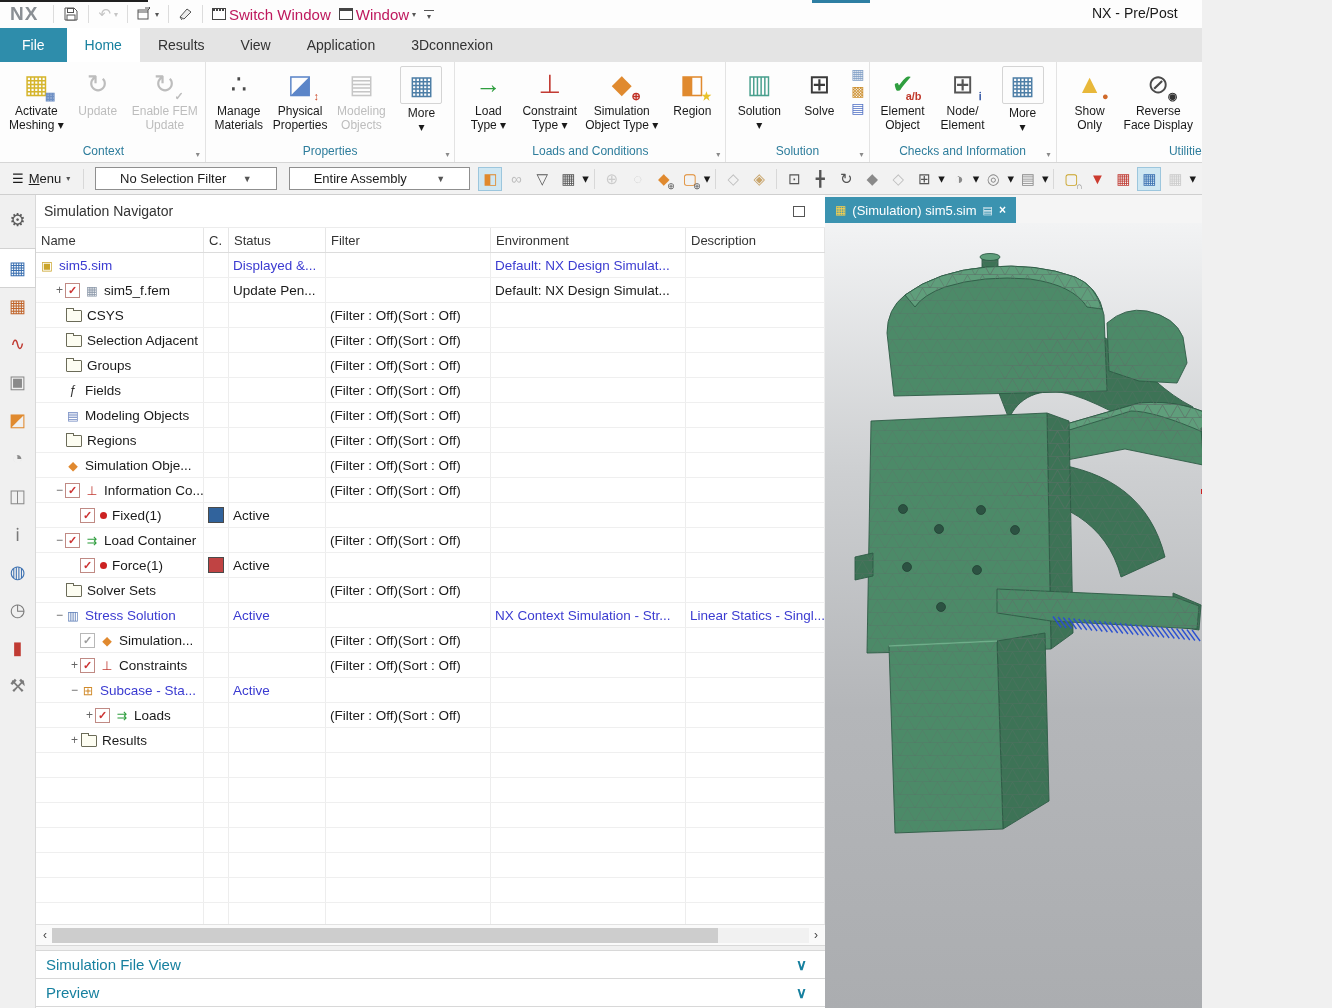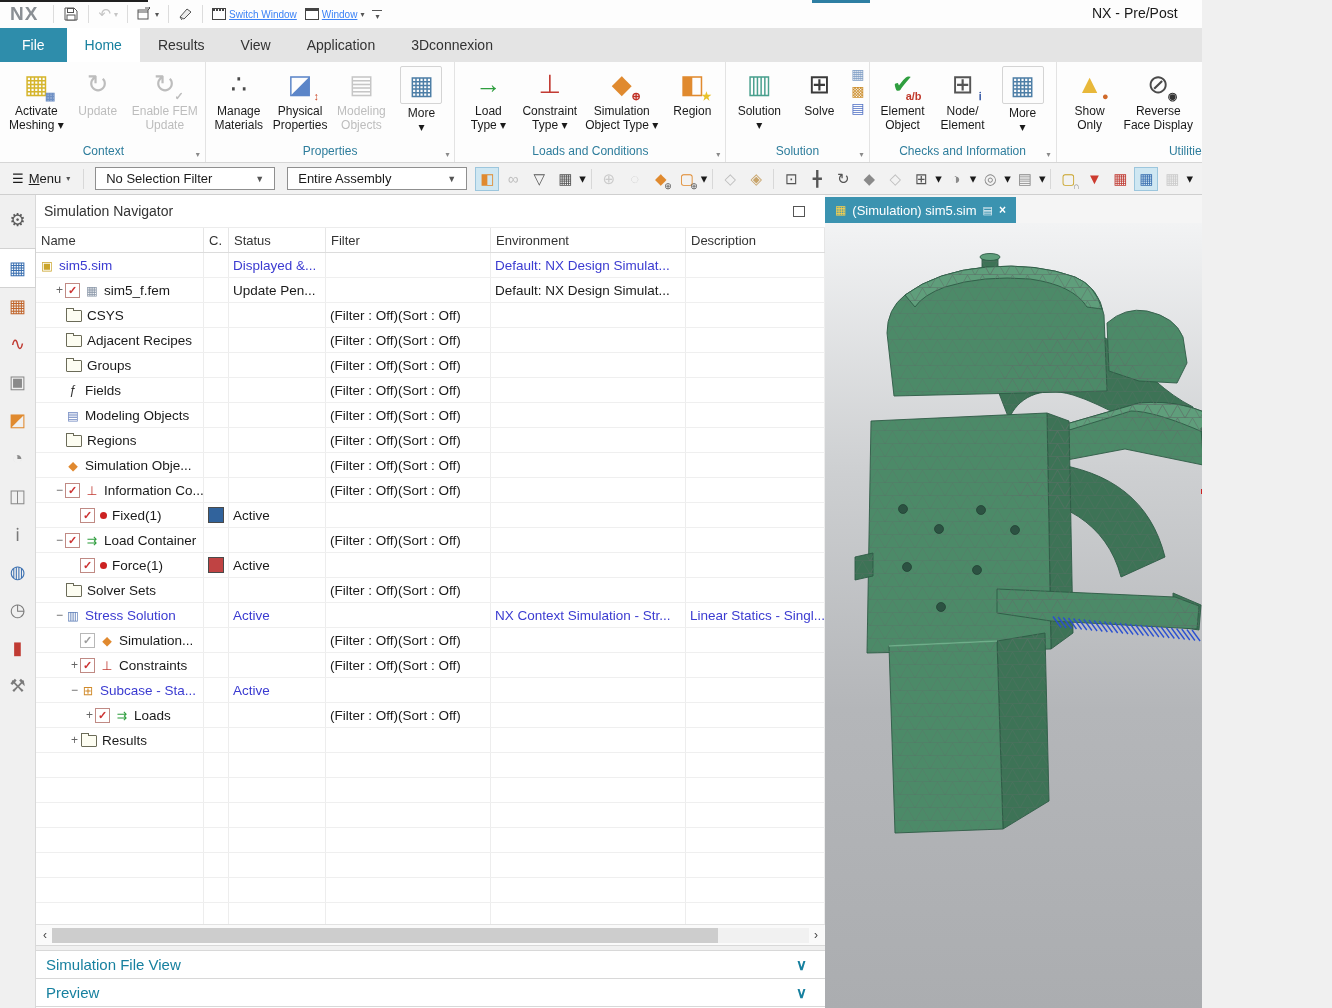--- a/index.html
+++ b/index.html
@@ -12,21 +12,21 @@
   #nx-logo{font-weight:bold;font-size:19px;color:#8a8f94;letter-spacing:1px;margin:0 10px 0 4px;}
   .qat-sep{width:1px;height:18px;background:#dcdcdc;margin:0 5px;}
   .qat-btn{display:flex;align-items:center;gap:3px;padding:2px 4px;color:#333;}
   .qat-btn svg{display:block;}
   .dd-arrow{font-size:8px;color:#555;}
   .dd-arrow.dis{color:#c5c5c5;}
   .gly-dis{color:#c5c5c5;font-size:15px;}
   .winic{width:12px;height:10px;border:1px solid #444;position:relative;background:#fff;display:inline-block;}
   .winic::before{content:"";position:absolute;top:0;left:0;right:0;height:2px;background:#444;}
   .winic.dash::before{background:repeating-linear-gradient(90deg,#444 0 2px,#fff 2px 3px);}
-  .qat-label{font-size:10px;color:#3b82f6;text-decoration:underline;}
+  .qat-label{font-size:15px;color:#be185d;}
   .qat-more{display:flex;flex-direction:column;align-items:center;line-height:5px;color:#555;padding:0 4px;}
   .qat-more .bar{width:10px;border-top:1px solid #555;margin-bottom:3px;}
   #win-title{position:absolute;left:1092px;top:5px;font-size:14px;color:#1a1a1a;}
 
   
   #tabbar{height:34px;background:#e4e4e4;display:flex;align-items:stretch;}
   .tab{display:flex;align-items:center;padding:0 18px;font-size:14px;color:#333;}
   .tab.file{background:#2e8dab;color:#fff;padding:0 22px;}
   .tab.active{background:#fff;color:#17809f;}
 
@@ -44,21 +44,21 @@
   .rextra{display:flex;flex-direction:column;gap:3px;margin:4px 1px 0 2px;}
   .rextra span{font-size:14px;line-height:1;}
   .rgl{position:relative;text-align:center;font-size:12px;color:#2e7d9c;padding:1px 14px 4px;white-space:nowrap;}
   .rgl .dlg{position:absolute;right:2px;bottom:3px;font-size:8px;color:#8a8a8a;}
 
   
   #seltb{height:31px;background:#f2f2f2;border-bottom:1px solid #cfcfcf;display:flex;align-items:center;padding:0 6px;gap:4px;}
   #menu-btn{display:flex;align-items:center;gap:5px;padding:2px 6px;}
   #menu-btn .menu-label::first-letter{text-decoration:underline;}
   .tsep{width:1px;height:20px;background:#d8d8d8;margin:0 3px;}
-  .sel{width:158px;height:21px;border:1px solid #8f8f8f;background:#fff;font-size:13px;display:flex;align-items:center;padding:0 10px;margin:0 4px;}
+  .sel{width:158px;height:21px;border:1px solid #8f8f8f;background:#fff;font-size:13px;display:flex;align-items:center;padding:0 24px;margin:0 4px;}
   .sel .val{flex:1;}
   .sel .dd-arrow{font-size:9px;}
   .tbi{position:relative;width:22px;height:22px;display:inline-flex;align-items:center;justify-content:center;font-size:15px;border:1px solid transparent;}
   .tbi.hl{background:#cfe7f2;border-color:#9cc6dd;}
   .tbi .ovl2{position:absolute;right:0;bottom:-1px;font-size:9px;}
 
   
   #main{display:flex;height:814px;}
   #resbar{width:36px;background:#f0f0f0;border-right:1px solid #d9d9d9;display:flex;flex-direction:column;align-items:center;}
   .rbi{width:35px;height:38px;display:flex;align-items:center;justify-content:center;font-size:18px;}
@@ -515,21 +515,21 @@
             <div class="tc" style="width: 25px;"></div>
             <div class="tc" style="width: 97px;"></div>
             <div class="tc" style="width: 165px;">(Filter : Off)(Sort : Off)</div>
             <div class="tc" style="width: 195px;"></div>
             <div class="tc" style="width: 139px;"></div>
           </div>
           <div class="trow">
             <div class="tc" style="width: 168px; padding-left: 18px;">
               <span class="expander"></span>
               <span class="tico folder"></span>
-              <span>Adjacent Recipes</span>
+              <span>Selection Adjacent</span>
             </div>
             <div class="tc" style="width: 25px;"></div>
             <div class="tc" style="width: 97px;"></div>
             <div class="tc" style="width: 165px;">(Filter : Off)(Sort : Off)</div>
             <div class="tc" style="width: 195px;"></div>
             <div class="tc" style="width: 139px;"></div>
           </div>
           <div class="trow">
             <div class="tc" style="width: 168px; padding-left: 18px;">
               <span class="expander"></span>

